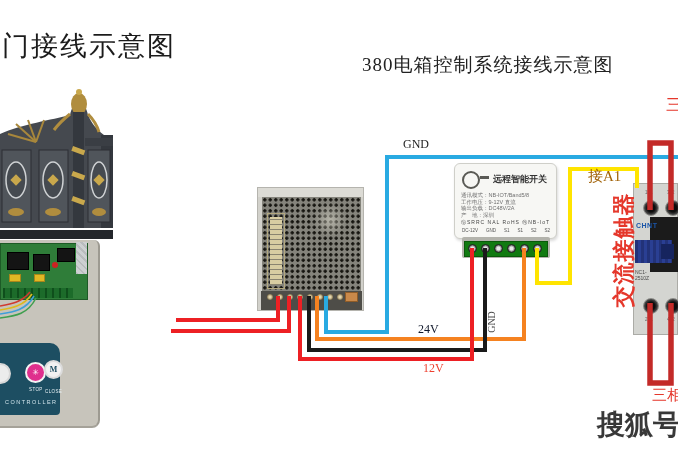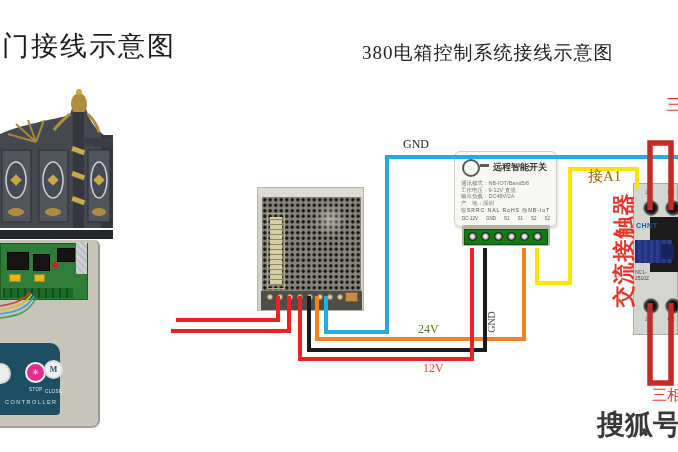--- a/index.html
+++ b/index.html
@@ -1,26 +1,26 @@
 <!DOCTYPE html>
 <html lang="zh"><head>
 <meta charset="utf-8">
 <style>
   html,body{margin:0;padding:0;background:#fff;}
   #canvas{position:relative;width:678px;height:452px;background:#ffffff;overflow:hidden;
           font-family:"Liberation Serif","DejaVu Serif",serif;}
   .abs{position:absolute;}
   .title-left{left:2px;top:28px;font-size:27px;color:#1b1b1b;letter-spacing:2px;white-space:nowrap;}
-  .title-right{left:362px;top:40px;font-size:19px;color:#222;letter-spacing:1px;white-space:nowrap;}
+  .title-right{left:362px;top:52px;font-size:19px;color:#222;letter-spacing:1px;white-space:nowrap;}
   .red-label{color:#e8342a;font-weight:bold;white-space:nowrap;}
   .psu-label{left:234px;top:143px;width:146px;text-align:center;font-size:18px;line-height:20px;}
   .ac-label{left:172px;top:338px;font-size:19px;letter-spacing:1px;}
   .wlabel{font-size:12px;white-space:nowrap;}
   .gnd-top{left:403px;top:137px;color:#1d1d1d;}
-  .v24{left:418px;top:322px;color:#4d7c0f;}
+  .v24{left:418px;top:322px;color:#0f172a;}
   .v12{left:423px;top:361px;color:#ee4030;}
   .a1{left:588px;top:167px;font-size:15px;color:#a16207;}
   .gnd-mid{left:470px;top:315px;width:46px;height:14px;font-size:10px;color:#4a4a4a;
            transform:rotate(-90deg);text-align:center;}
   .side-label{left:563px;top:238px;width:115px;height:24px;transform:rotate(-90deg);
               font-size:22px;color:#e5372b;text-align:center;font-weight:bold;letter-spacing:1px;white-space:nowrap;}
   .partial-red{color:#e5372b;white-space:nowrap;}
   .partial-tr{left:666px;top:95px;font-size:16px;}
   .partial-br{left:652px;top:386px;font-size:15px;}
   .watermark{left:597px;top:406px;font-size:28px;font-weight:bold;color:#383838;white-space:nowrap;
@@ -31,21 +31,21 @@
   .psu-mesh{left:4px;top:9px;width:99px;height:94px;background-color:#85847c;
             background-image:radial-gradient(circle,#15140f 1.4px,transparent 1.7px);background-size:5.5px 5.5px;}
   .psu-fan{left:55px;top:15px;width:34px;height:34px;border-radius:50%;
            background:radial-gradient(circle,rgba(222,220,206,.55),rgba(222,220,206,0) 70%);}
   .psu-sticker{left:9px;top:25px;width:18px;height:76px;background:#d8cda2;border:1px solid #b3a87e;box-sizing:border-box;
                background-image:repeating-linear-gradient(#8a8470 0 1px,transparent 1px 5px);background-clip:content-box;padding:3px 2px;}
   .psu-strip{left:3px;top:103px;width:101px;height:19px;background:#4e4d48;}
   .psu-screw{width:6px;height:6px;border-radius:50%;background:radial-gradient(circle,#e3d6ae 25%,#7a6a45 75%);top:106px;}
   .psu-copper{left:87px;top:104px;width:13px;height:10px;background:#c9894a;border:1px solid #8f5c28;box-sizing:border-box;}
   
-  .switch{left:454px;top:151px;width:97px;height:99px;}
+  .switch{left:454px;top:163px;width:97px;height:99px;}
   .sw-box{left:0;top:0;width:103px;height:76px;background:#f7f7f4;border:1px solid #cfcfc9;border-radius:6px;
           box-shadow:1px 2px 3px rgba(0,0,0,.15);box-sizing:border-box;}
   .sw-ring{left:8px;top:8px;width:14px;height:14px;border:2.5px solid #5a5a55;border-radius:50%;}
   .sw-bar{left:26px;top:13px;width:9px;height:3px;background:#5a5a55;}
   .sw-title{left:39px;top:10px;font-size:9px;font-weight:bold;color:#333;white-space:nowrap;font-family:"Liberation Sans",sans-serif;}
   .sw-specs{left:7px;top:29px;font-size:5.5px;line-height:6.5px;color:#707070;font-family:"Liberation Sans",sans-serif;white-space:nowrap;}
   .sw-certs{left:7px;top:56px;font-size:5px;color:#444;letter-spacing:1px;font-family:"Liberation Sans",sans-serif;white-space:nowrap;}
   .sw-terms{left:8px;top:65px;width:88px;display:flex;justify-content:space-between;font-size:4.5px;color:#555;
             font-family:"Liberation Sans",sans-serif;}
   .sw-base{left:8px;top:74px;width:88px;height:21px;background:#b3b3ac;border-radius:2px;}

